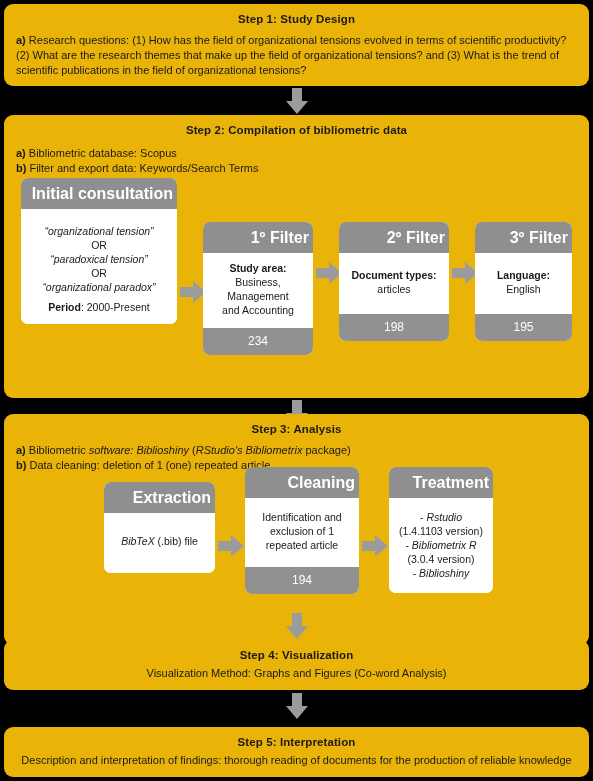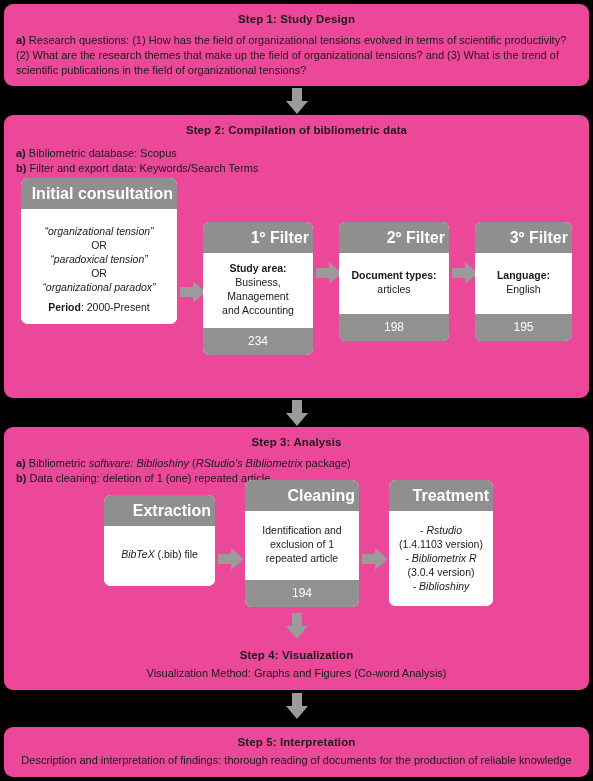--- a/index.html
+++ b/index.html
@@ -20,21 +20,21 @@
     height: 781px;
     position: relative;
     background: #000000;
   }
 
   
   .step-panel {
     position: absolute;
     left: 4px;
     width: 585px;
-    background: #ec4899;
+    background: #eab308;
     border-radius: 9px;
     box-sizing: border-box;
   }
 
   .step-title {
     text-align: center;
     font-weight: bold;
     font-size: 11.5px;
     color: #1a1a1a;
     letter-spacing: 0.1px;
@@ -230,21 +230,21 @@
       </div>
       <div class="card-foot">195</div>
     </div>
   </div>
 
   <div class="arrow-down" style="top:400px;">
     <div class="shaft"></div>
     <div class="head"></div>
   </div>
 
-  <div class="step-panel" style="top:427px; height:231px; padding:9px 12px 8px 12px;">
+  <div class="step-panel" style="top:414px; height:231px; padding:9px 12px 8px 12px;">
     <div class="step-title">Step 3: Analysis</div>
     <div class="step-body" style="margin-top:8px;">
       <div>
         <span class="lbl">a)</span><span> Bibliometric </span><em>software: Biblioshiny</em><span> (</span><em>RStudio's Bibliometrix</em><span> package)</span>
       </div>
       <div>
         <span class="lbl">b)</span><span> Data cleaning: deletion of 1 (one) repeated article</span>
       </div>
     </div>
 

